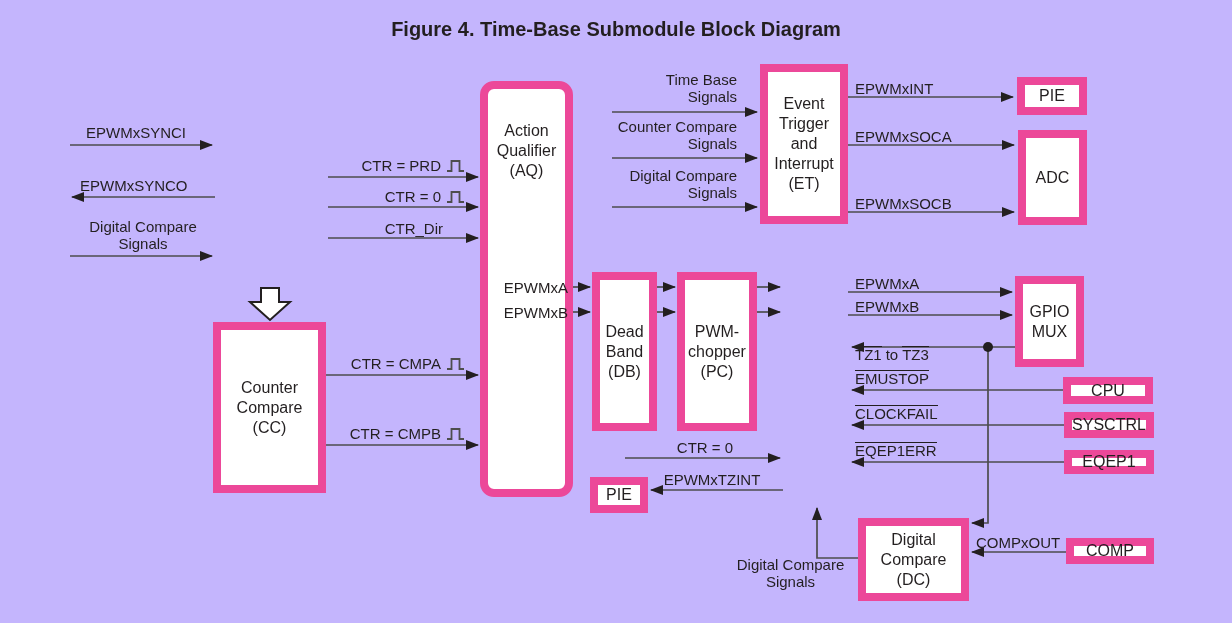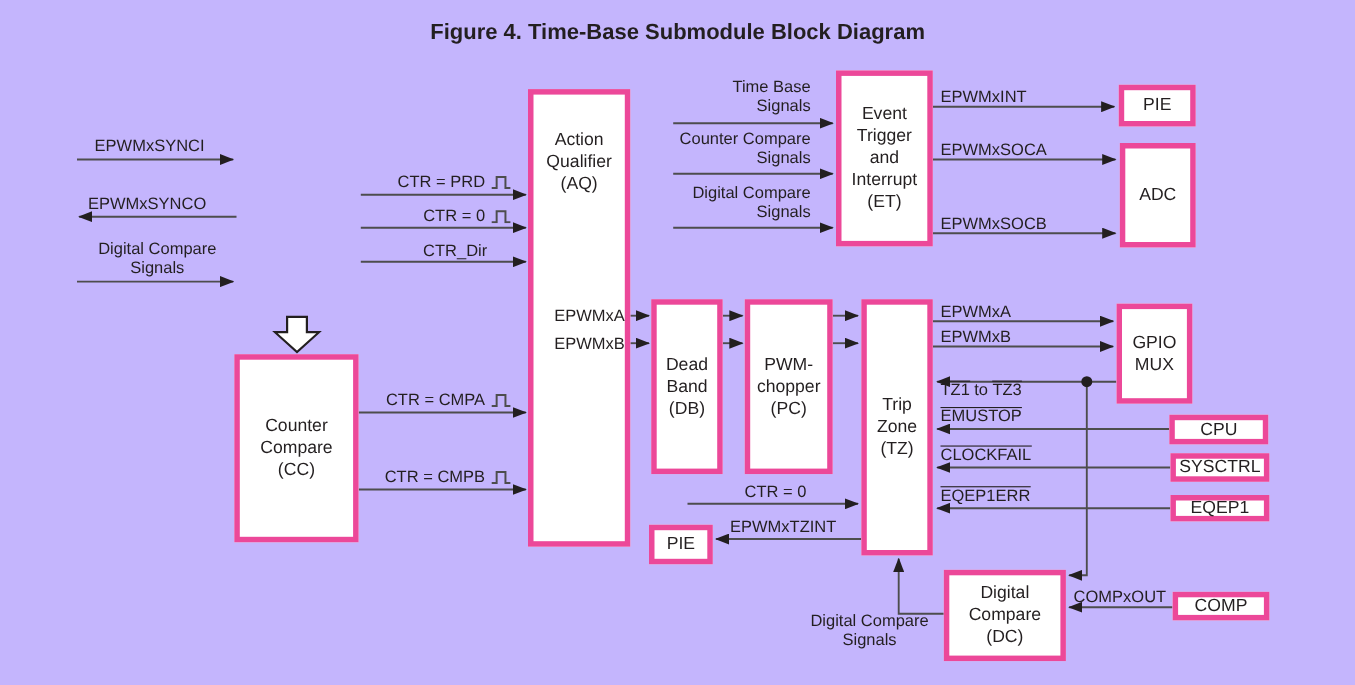--- a/index.html
+++ b/index.html
@@ -1,26 +1,26 @@
 <!DOCTYPE html>
 <html><head>
 <meta charset="utf-8">
 <style>
   html,body{margin:0;padding:0;background:#fff;}
   .canvas{position:relative;width:1232px;height:623px;background:#c4b5fd;
           font-family:"Liberation Sans",sans-serif;color:#231f20;overflow:hidden;}
   .title{position:absolute;left:0;top:18px;width:1232px;text-align:center;
          font-size:20px;font-weight:bold;}
   svg.wires{position:absolute;left:0;top:0;}
-  .block{position:absolute;box-sizing:border-box;border:5px solid #ec4899;background:#fff;
+  .block{position:absolute;box-sizing:border-box;border:8px solid #ec4899;background:#fff;
          display:flex;align-items:center;justify-content:center;text-align:center;
          font-size:16px;line-height:20px;}
   .block .bl{white-space:pre-line;}
   .block.gray{background:#e7e7e8;}
-  .block.topalign{align-items:flex-start;padding-top:32px;}
+  .block.topalign{align-items:flex-start;padding-top:32px;border-radius:14px;}
   .block.small{line-height:1;}
   .sig{position:absolute;font-size:15px;line-height:17px;white-space:pre-line;}
   .tar{text-align:right;}
   .tac{text-align:center;}
   .prow{position:absolute;display:flex;align-items:flex-end;gap:5px;}
   .prow .txt{font-size:15px;line-height:16px;}
   .prow svg{margin-bottom:2px;}
   .ovl{display:inline-block;border-top:1.6px solid #231f20;line-height:1.12;}
   .tosep{margin:0 4px;}
 </style>
@@ -112,25 +112,20 @@
   <div class="block" style="left:592px;top:272px;width:65px;height:159px;">
       <span class="bl">Dead
 Band
 (DB)</span>
     </div>
   <div class="block" style="left:677px;top:272px;width:80px;height:159px;">
       <span class="bl">PWM-
 chopper
 (PC)</span>
     </div>
-  <div class="block" style="left:783px;top:272px;width:65px;height:233px;">
-      <span class="bl">Trip
-Zone
-(TZ)</span>
-    </div>
   <div class="block" style="left:1015px;top:276px;width:69px;height:91px;">
       <span class="bl">GPIO
 MUX</span>
     </div>
   <div class="block small" style="left:1063px;top:377px;width:90px;height:27px;">
       <span class="bl">CPU</span>
     </div>
   <div class="block small" style="left:1064px;top:412px;width:90px;height:26px;">
       <span class="bl">SYSCTRL</span>
     </div>

